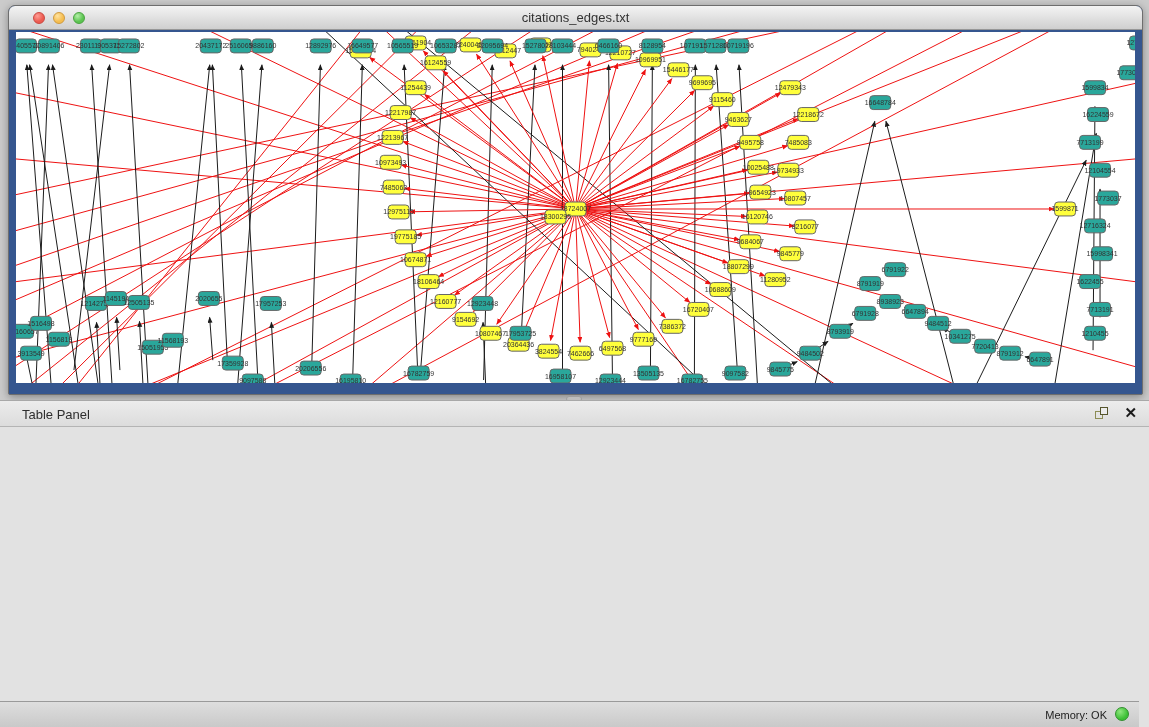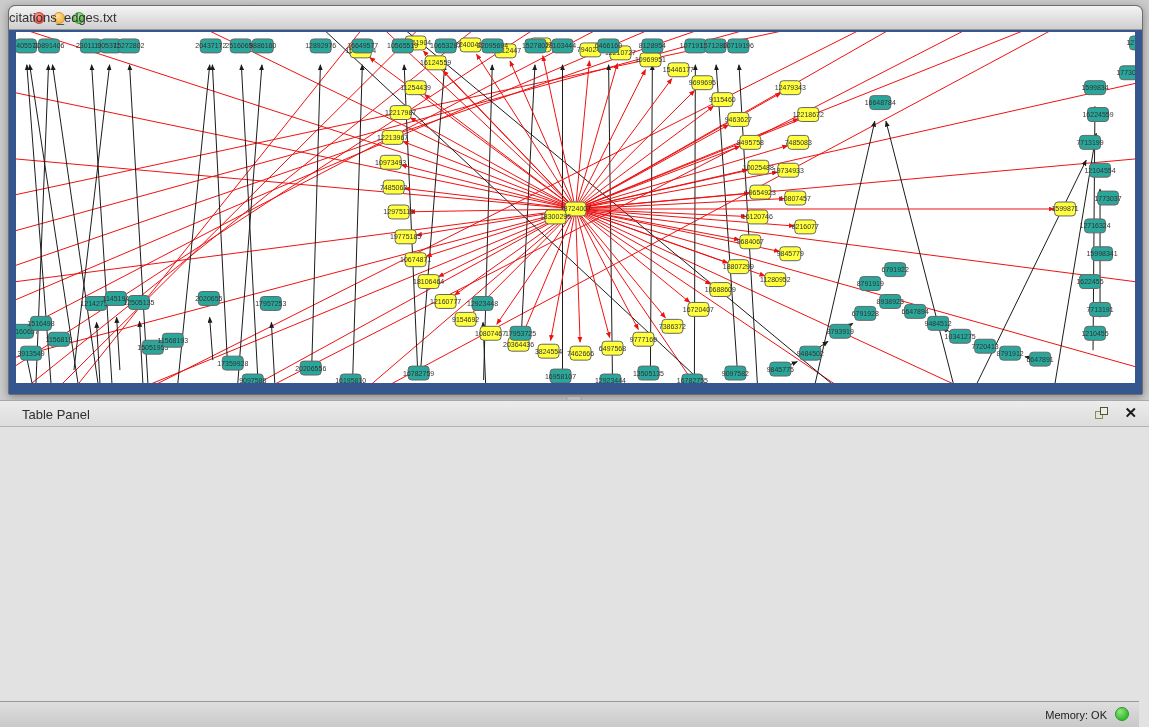--- a/index.html
+++ b/index.html
@@ -5,21 +5,21 @@
   * { margin:0; padding:0; box-sizing:border-box; }
   html,body { width:1149px; height:727px; }
   body { background:#cbcbcb; font-family:"Liberation Sans", sans-serif; position:relative; overflow:hidden; }
 
   
   #network-window { position:absolute; left:8px; top:5px; width:1135px; height:390px;
     background:#35568f; border-radius:7px 7px 2px 2px; border:1px solid #6e6e6e;
     box-shadow:0 2px 8px rgba(0,0,0,.35); }
   #titlebar { position:relative; height:24px; border-radius:6px 6px 0 0;
     background:linear-gradient(#f4f4f4,#cfcfcf); border-bottom:1px solid #979797; }
-  #window-title { position:absolute; left:0; right:0; top:4px; 
+  #window-title { position:absolute; left:0; right:0; top:4px; text-align:center;
     font-size:13px; color:#333; }
   .lights { position:absolute; left:24px; top:6px; display:flex; gap:8px; }
   .light { width:12px; height:12px; border-radius:50%; }
   .light.red { background:radial-gradient(circle at 35% 30%, #ff9d95, #ec5b50 60%); border:1px solid #c94841; }
   .light.yellow { background:radial-gradient(circle at 35% 30%, #ffe3a0, #f5bd4f 60%); border:1px solid #cf9a3e; }
   .light.green { background:radial-gradient(circle at 35% 30%, #b4efa8, #5cc451 60%); border:1px solid #49a33f; }
   #canvas { position:absolute; left:7px; right:7px; top:26px; bottom:11px; background:#ffffff; overflow:hidden; }
   #netsvg { position:absolute; inset:0; width:100%; height:100%; }
   #netsvg line.red { stroke:#ee1111; stroke-width:1; }
   #netsvg line.blk { stroke:#1b1b1b; stroke-width:1; }

